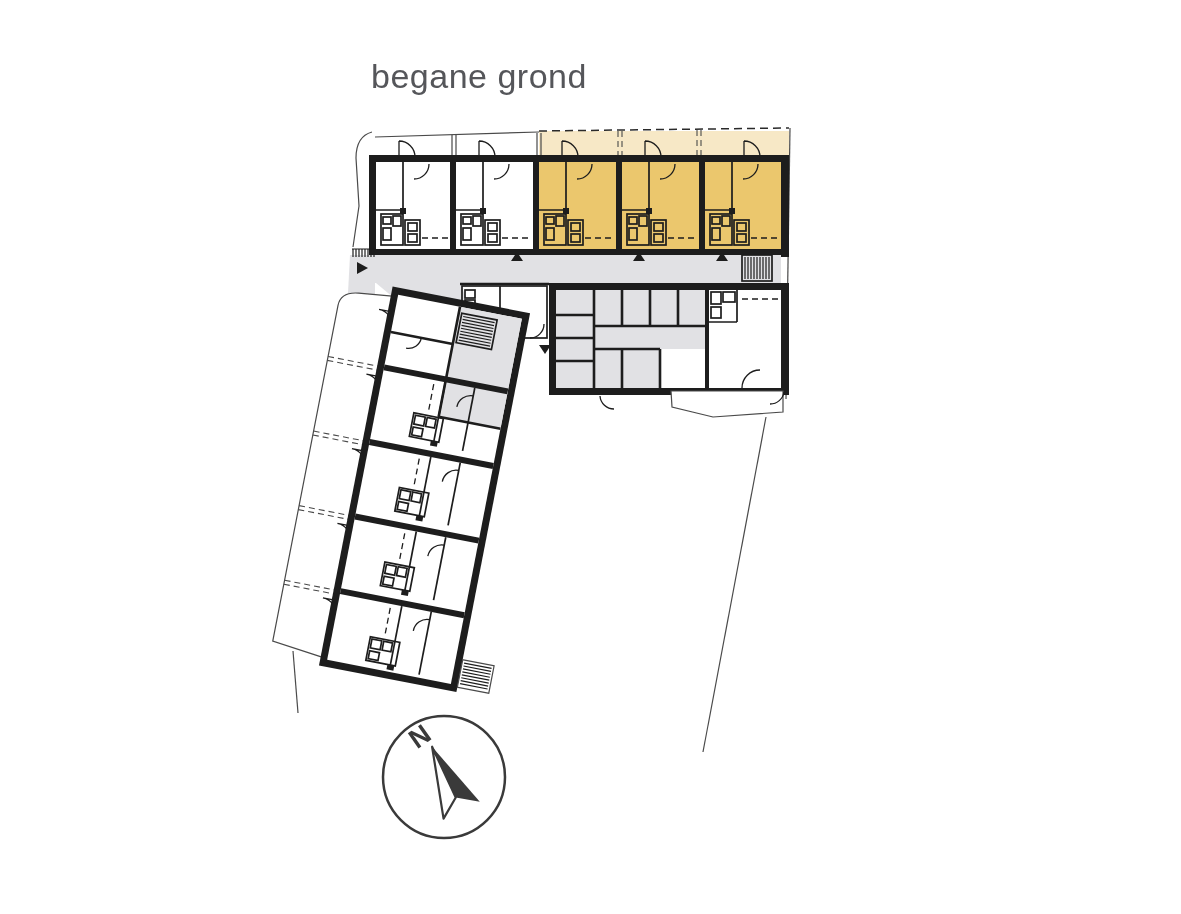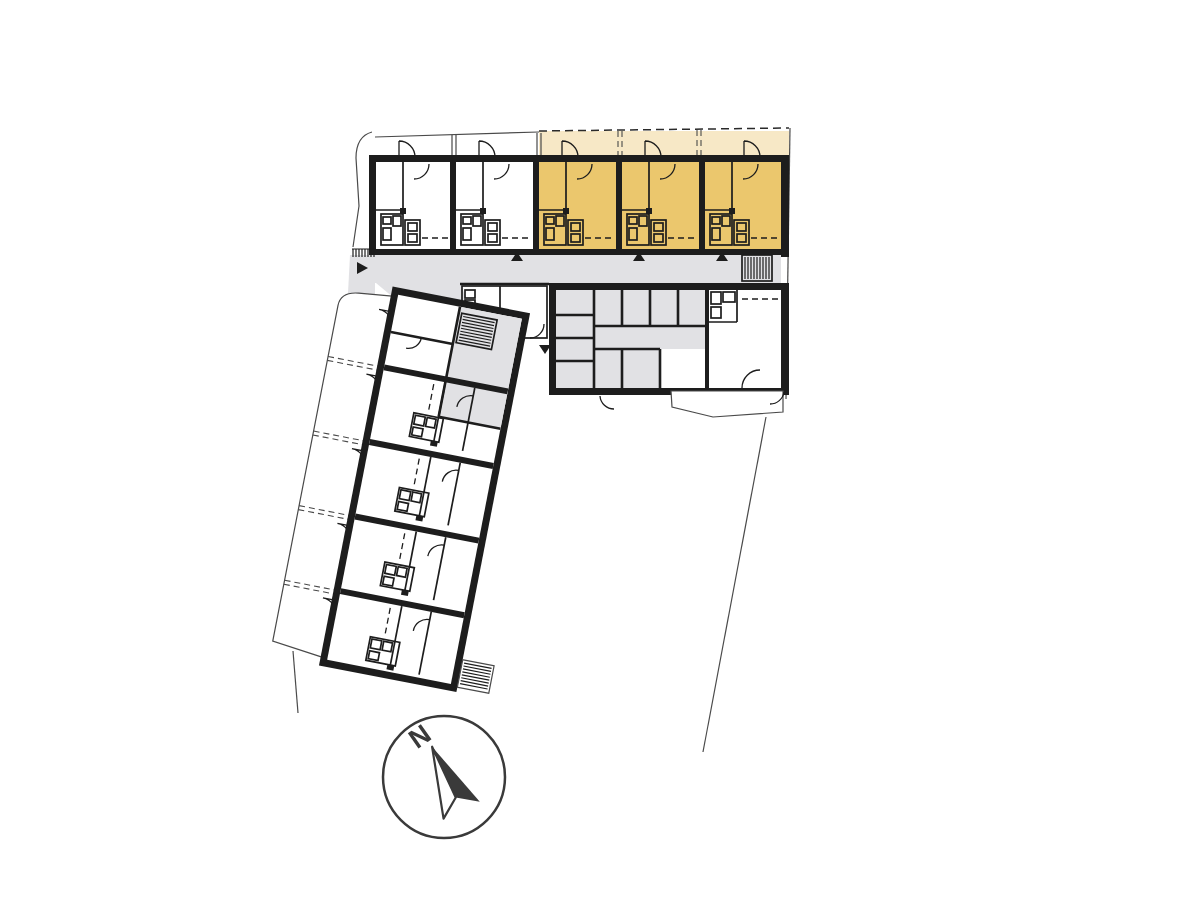--- a/index.html
+++ b/index.html
@@ -17,20 +17,21 @@
   .site{stroke:#4a4a4a;stroke-width:1.2;fill:none;}
   .sitefill{stroke:#4a4a4a;stroke-width:1.2;fill:#ffffff;}
   .sitedash{stroke:#4a4a4a;stroke-width:1.1;fill:none;stroke-dasharray:6 4;}
   .hatch{stroke:#1d1d1d;stroke-width:1.2;fill:none;}
   .ntext{font-family:"Liberation Sans",sans-serif;font-size:27px;font-weight:bold;fill:#3a3a3a;}
 </style>
 </head>
 <body>
 
 <div class="stage">
+  <div class="plan-title">begane grond</div>
 
   <svg width="1181" height="914" viewBox="0 0 1181 914">
     <defs>
 
       <g id="utop">
         <path class="thin" d="M27,0 V48 M0,48 H27"></path>
         <rect class="thin" x="5" y="52" width="22" height="31"></rect>
         <rect class="thin" x="7" y="55" width="8" height="7"></rect>
         <rect class="thin" x="7" y="66" width="8" height="12"></rect>
         <rect class="thin" x="17" y="54" width="8" height="10"></rect>

